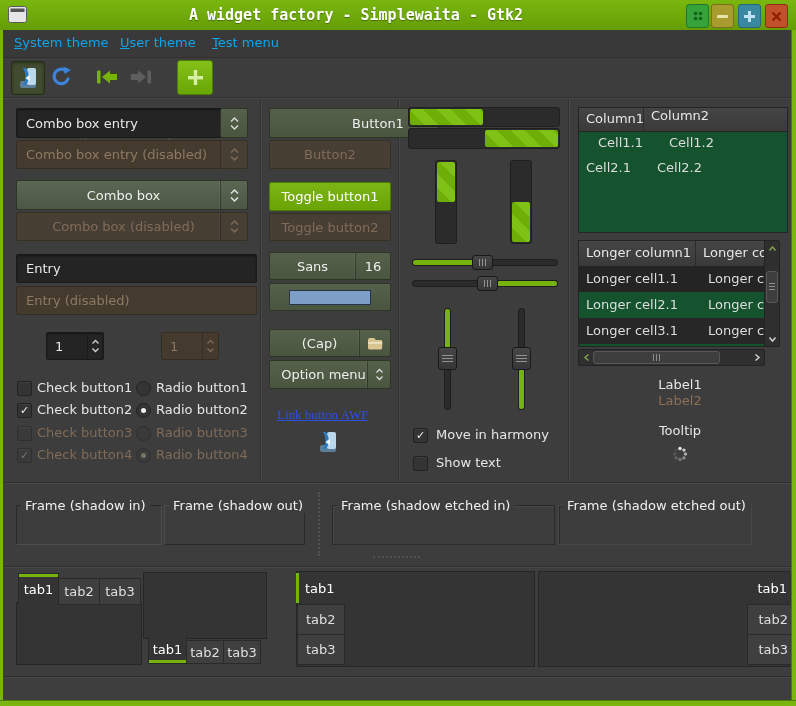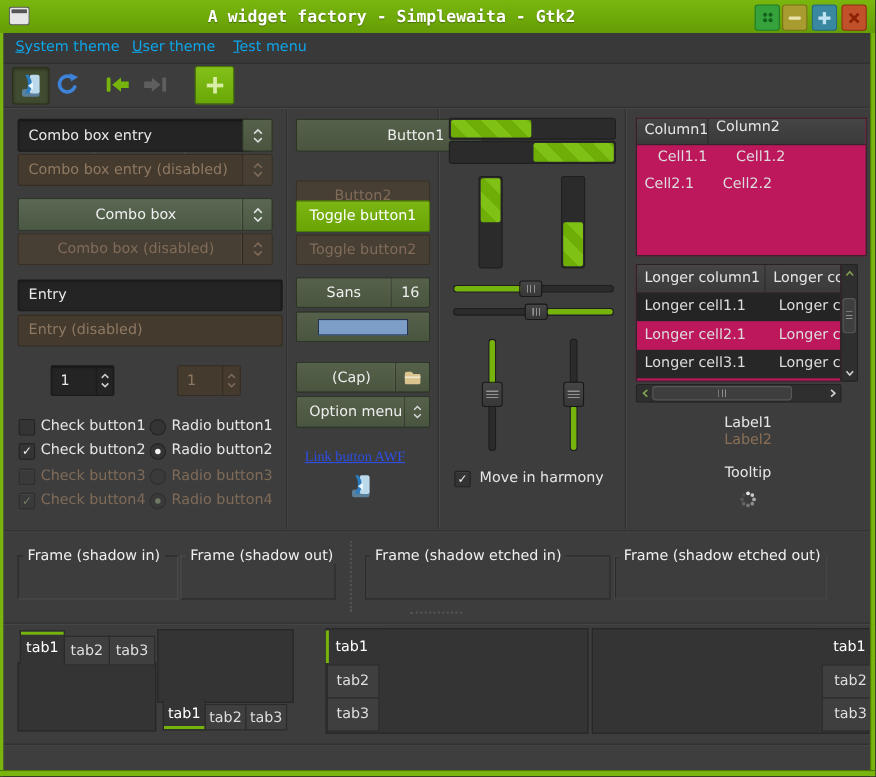--- a/index.html
+++ b/index.html
@@ -61,21 +61,21 @@
   .pb{position:absolute;background:#2b2b2b;border:1px solid #1f1f1f;border-radius:3px;}
   .pb-fill{position:absolute;background:repeating-linear-gradient(45deg,#6fae07 0 10px,#80c116 10px 20px);border-radius:2px;}
   .trough{position:absolute;background:#2b2b2b;border:1px solid #1e1e1e;border-radius:3px;}
   .tfill{position:absolute;background:#76b30c;border-radius:3px;}
   .handle{position:absolute;background:linear-gradient(#464646,#373737);border:1px solid #191919;border-radius:3px;}
   .handle.h::after{content:"";position:absolute;left:50%;top:3px;bottom:3px;width:8px;margin-left:-4px;
                    background:repeating-linear-gradient(90deg,#939393 0 1px,transparent 1px 3px);}
   .handle.v::after{content:"";position:absolute;top:50%;left:3px;right:3px;height:8px;margin-top:-4px;
                    background:repeating-linear-gradient(180deg,#939393 0 1px,transparent 1px 3px);}
   
-  .tv{position:absolute;background:#be185d;border:1px solid #242424;overflow:hidden;}
+  .tv{position:absolute;background:#14532d;border:1px solid #242424;overflow:hidden;}
   .tv-header{position:absolute;left:0;top:0;right:0;display:flex;background:linear-gradient(#454545,#3a3a3a);
              border-bottom:1px solid #262626;}
   .tv-hcell{padding-left:7px;border-right:1px solid #2c2c2c;color:#e6e6e6;overflow:hidden;white-space:nowrap;}
   .tv-row{position:absolute;left:0;right:0;display:flex;color:#dddddd;}
   .tv-cell{overflow:hidden;white-space:nowrap;}
   
   .sb{position:absolute;background:#2f2f2f;border:1px solid #232323;border-radius:2px;}
   .sb-thumb{position:absolute;background:#3e3e3e;border:1px solid #585858;border-radius:3px;}
   .sb-thumb.v::after{content:"";position:absolute;top:50%;left:2px;right:2px;height:8px;margin-top:-4px;
                      background:repeating-linear-gradient(180deg,#8d8d8d 0 1px,transparent 1px 3px);}
@@ -265,21 +265,21 @@
     <div class="ckrow" style="left:17px;top:447px;width:232px;">
       <span class="cb dis" style="position:absolute;left:0;top:1px;">✓</span>
       <span class="txt distxt" style="left:20px;">Check button4</span>
       <span class="rb dis sel" style="position:absolute;left:119px;top:1px;"></span>
       <span class="txt distxt" style="left:139px;">Radio button4</span>
     </div>
   </div>
 
   <div style="position:absolute;inset:0;">
     <div class="btn" style="left:269px;top:108px;width:120px;height:28px;padding-left:48px;">Button1</div>
-    <div class="btn dis" style="left:269px;top:140px;width:120px;height:27px;margin-top:24px;">Button2</div>
+    <div class="btn dis" style="left:269px;top:140px;width:120px;height:27px;">Button2</div>
     <div class="btn toggled" style="left:269px;top:182px;width:120px;height:27px;text-align:right;">Toggle button1</div>
     <div class="btn dis" style="left:269px;top:213px;width:120px;height:26px;">Toggle button2</div>
 
     <div class="btn" style="left:269px;top:252px;width:120px;height:26px;padding:0;">
       <span style="flex:1;text-align:center;">Sans</span>
       <span style="width:34px;align-self:stretch;display:flex;align-items:center;justify-content:center;border-left:1px solid rgba(0,0,0,.35);box-shadow:-1px 0 0 rgba(255,255,255,.06);">16</span>
     </div>
     <div class="btn" style="left:269px;top:283px;width:120px;height:26px;">
       <span style="display:block;width:80px;height:13px;background:#7d9fc7;border:1px solid #26334a;"></span>
     </div>
@@ -343,20 +343,24 @@
     <div class="handle v" style="left:438px;top:347px;width:17px;height:21px;"></div>
 
     <div class="trough" style="left:518px;top:308px;width:5px;height:100px;">
       <div class="tfill" style="left:0;right:0;bottom:0;height:40px;"></div>
     </div>
     <div class="handle v" style="left:512px;top:347px;width:17px;height:21px;"></div>
 
     <div class="ckrow" style="left:413px;top:427px;width:150px;">
       <span class="cb" style="position:absolute;left:0;top:1px;">✓</span>
       <span class="txt" style="left:23px;">Move in harmony</span>
+    </div>
+    <div class="ckrow" style="left:413px;top:455px;width:150px;">
+      <span class="cb" style="position:absolute;left:0;top:1px;"></span>
+      <span class="txt" style="left:23px;">Show text</span>
     </div>
   </div>
 
   <div style="position:absolute;inset:0;">
     <div class="tv" style="left:578px;top:107px;width:208px;height:124px;">
       <div class="tv-header" style="height:23px;">
         <div class="tv-hcell" style="width:57px;line-height:22px;">Column1</div>
         <div class="tv-hcell" style="flex:1;border-right:none;">Column2</div>
       </div>
       <div class="tv-row" style="top:27px;height:23px;">

